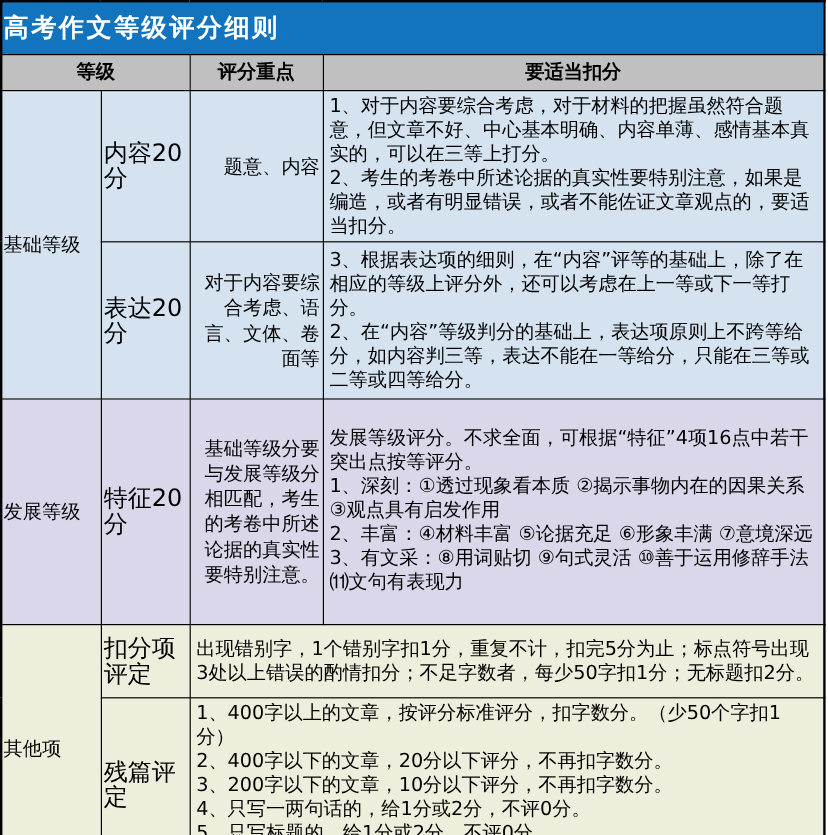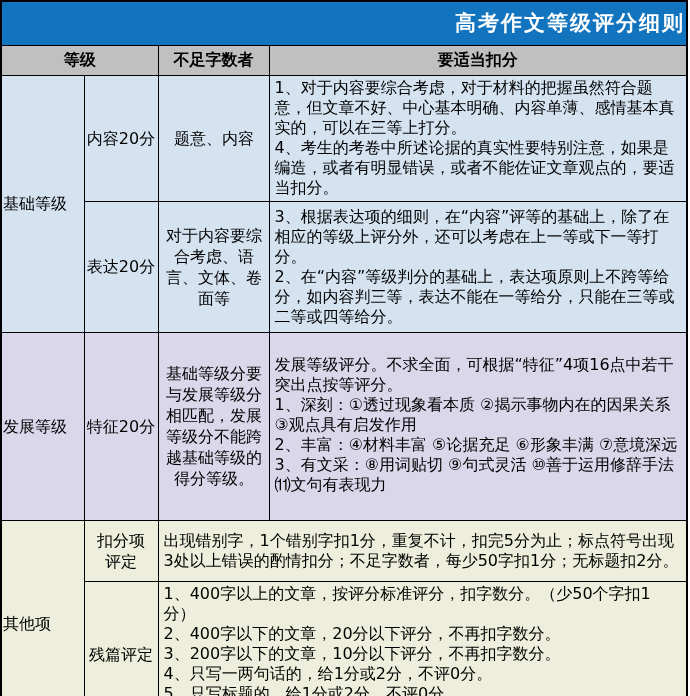--- a/index.html
+++ b/index.html
@@ -16,39 +16,39 @@
   }
   td{
     border:1px solid var(--border,#000);
     vertical-align:middle;
     overflow:hidden;
     box-sizing:border-box;
   }
   .title-cell{
     background:var(--title_bg,#1273BE);
     color:var(--title_text,#ffffff);
-    font-size:21px;font-weight:bold;text-align:right;
+    font-size:21px;font-weight:bold;text-align:left;
     height:44px;letter-spacing:2px;
   }
   .head{
     background:var(--header_bg,#C0C0C0);
     font-size:16px;font-weight:bold;text-align:center;height:30px;
   }
   .basic{background:var(--basic_bg,#D5E3F0);}
   .develop{background:var(--develop_bg,#DBD7EA);}
   .other{background:var(--other_bg,#EEEEDC);margin-top:28px;}
   .sec{
     text-align:left;font-size:16px;line-height:21px;white-space:pre-line;
   }
   .lbl{
-    text-align:center;font-size:16px;line-height:21px;white-space:pre-line;
+    font-size:20px;line-height:21px;white-space:pre-line;
     padding:2px;
   }
   .focus{
-    text-align:center;font-size:16px;line-height:21px;
+    text-align:right;font-size:16px;line-height:21px;
     padding:2px 2px 2px 3px;white-space:pre-line;
   }
   .detail{
     text-align:left;font-size:16px;line-height:20px;
     padding:2px 4px 2px 5px;white-space:pre-line;
   }
   .detail-top{vertical-align:top;}
   .clip{height:143px;overflow:hidden;white-space:pre-line;}
 </style>
 </head>
@@ -61,40 +61,40 @@
       <col style="width:74px">
       <col style="width:111px">
       <col style="width:418px">
     </colgroup>
     <tbody>
         <tr>
       <td colspan="4" class="title-cell">高考作文等级评分细则</td>
     </tr>
     <tr>
       <td colspan="2" class="head">等级</td>
-      <td class="head">不足字数者</td>
+      <td class="head">评分重点</td>
       <td class="head">要适当扣分</td>
     </tr>
     <tr style="height:126px">
       <td rowspan="2" class="sec basic">基础等级</td>
       <td class="lbl basic">内容20分</td>
       <td class="focus basic">题意、内容</td>
       <td class="detail basic">1、对于内容要综合考虑，对于材料的把握虽然符合题意，但文章不好、中心基本明确、内容单薄、感情基本真实的，可以在三等上打分。
-4、考生的考卷中所述论据的真实性要特别注意，如果是编造，或者有明显错误，或者不能佐证文章观点的，要适当扣分。</td>
+2、考生的考卷中所述论据的真实性要特别注意，如果是编造，或者有明显错误，或者不能佐证文章观点的，要适当扣分。</td>
     </tr>
     <tr style="height:131px">
       <td class="lbl basic">表达20分</td>
       <td class="focus basic">对于内容要综合考虑、语言、文体、卷面等</td>
       <td class="detail basic">3、根据表达项的细则，在“内容”评等的基础上，除了在相应的等级上评分外，还可以考虑在上一等或下一等打分。
 2、在“内容”等级判分的基础上，表达项原则上不跨等给分，如内容判三等，表达不能在一等给分，只能在三等或二等或四等给分。</td>
     </tr>
     <tr style="height:147px">
       <td class="sec develop">发展等级</td>
       <td class="lbl develop">特征20分</td>
-      <td class="focus develop">基础等级分要与发展等级分相匹配，发展等级分不能跨越基础等级的得分等级。</td>
+      <td class="focus develop">基础等级分要与发展等级分相匹配，考生的考卷中所述论据的真实性要特别注意。</td>
       <td class="detail develop detail-top">
         <div class="clip">发展等级评分。不求全面，可根据“特征”4项16点中若干突出点按等评分。
 1、深刻：①透过现象看本质 ②揭示事物内在的因果关系 ③观点具有启发作用
 2、丰富：④材料丰富 ⑤论据充足 ⑥形象丰满 ⑦意境深远
 3、有文采：⑧用词贴切 ⑨句式灵活 ⑩善于运用修辞手法 ⑾文句有表现力</div>
       </td>
     </tr>
     <tr style="height:61px">
       <td rowspan="2" class="sec other">其他项</td>
       <td class="lbl other">扣分项

